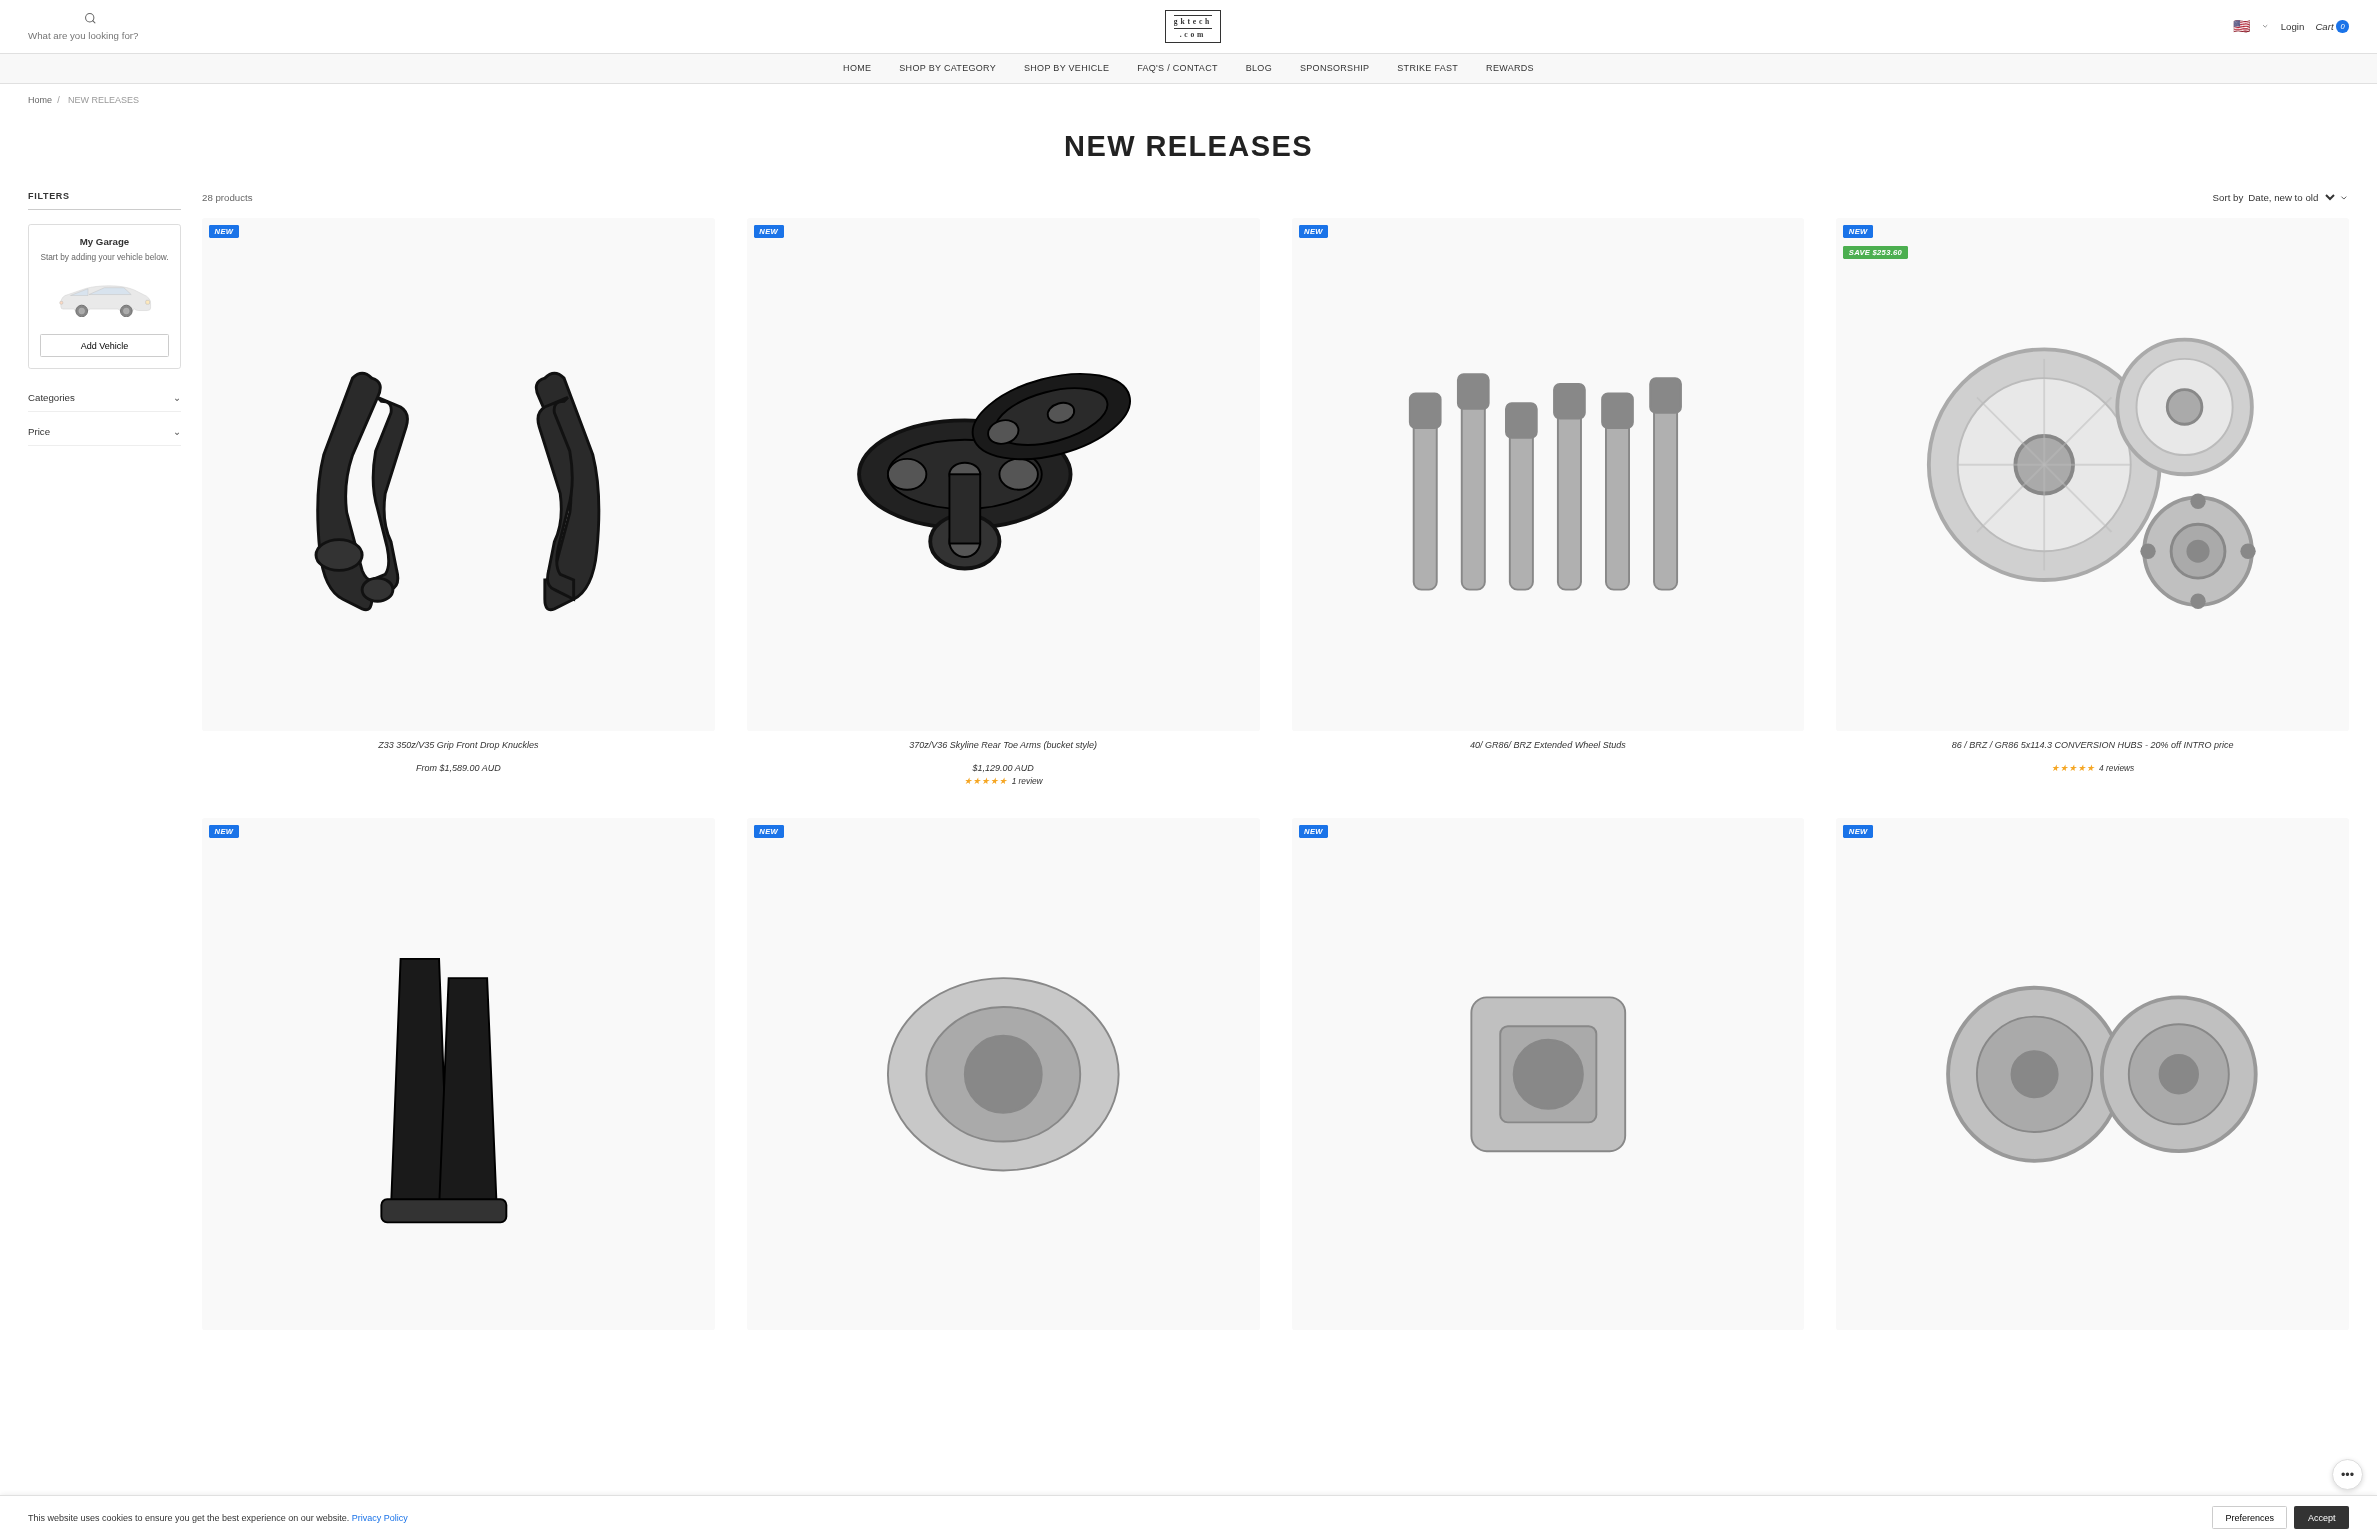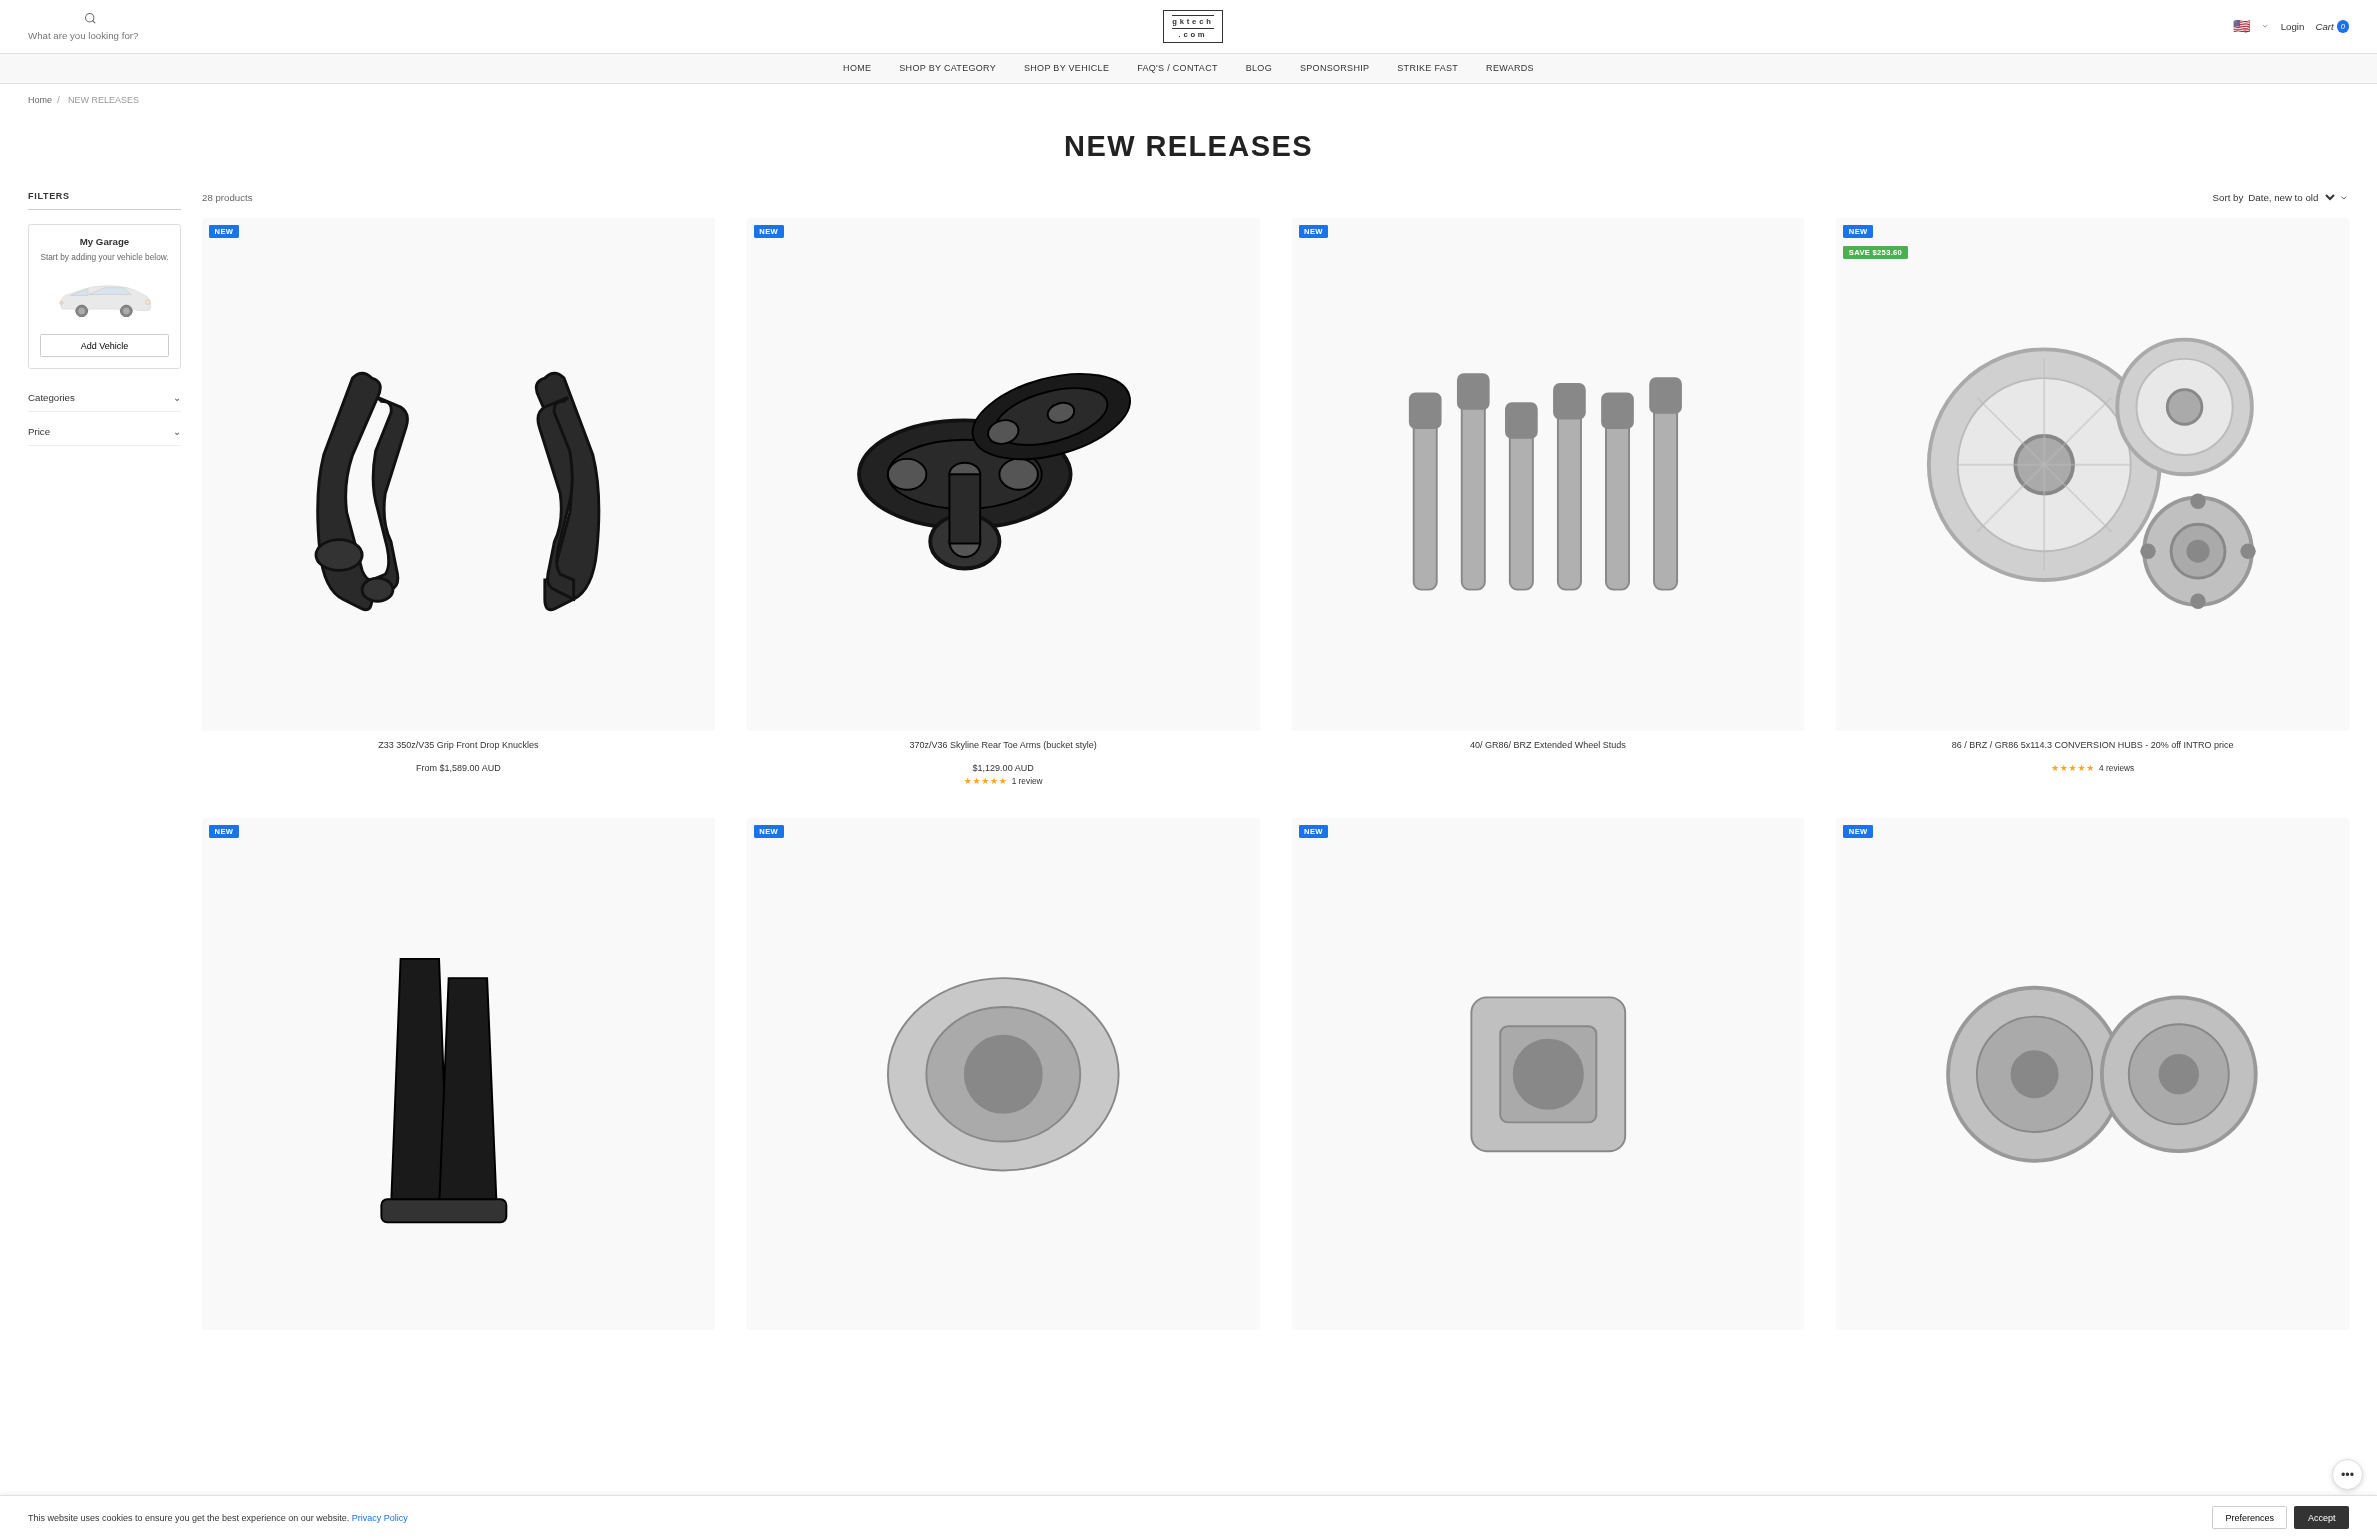--- a/index.html
+++ b/index.html
@@ -2,21 +2,21 @@
 <html style="font-size:11px"><head>
   <meta charset="utf-8">
   <style>
     * { box-sizing: border-box; margin: 0; padding: 0; }
     body { font-family: -apple-system, BlinkMacSystemFont, 'Segoe UI', Arial, sans-serif; background: #fff; color: #333; font-size: 9.7px; }
 
     
     .header { display: flex; align-items: center; justify-content: space-between; padding: 9.7px 28px; background: #fff; }
     .header-search { display: flex; align-items: center; gap: 5.6px; color: #666; cursor: pointer; flex-direction: column; }
     .header-search input { border: none; outline: none; font-size: 9.7px; color: #666; width: 125px; background: transparent; }
-    .header-logo { font-family: Liberation Sans, sans-serif; font-size: 19.5px; font-weight: bold; border: 1.4px solid #333; padding: 2.8px 8.3px; letter-spacing: 1.4px; text-align: center; line-height: 1.2; }
+    .header-logo { font-family: Liberation Serif, serif; font-size: 19.5px; font-weight: bold; border: 1.4px solid #333; padding: 2.8px 8.3px; letter-spacing: 1.4px; text-align: center; line-height: 1.2; }
     .header-logo span { display: block; font-size: 7.6px; letter-spacing: 2.8px; border-top: 0.7px solid #333; margin-top: 1.4px; padding-top: 1.4px; }
     .header-right { display: flex; align-items: center; gap: 11px; }
     .flag-icon { font-size: 14px; }
     .header-login { font-size: 9.7px; color: #333; cursor: pointer; text-decoration: none; }
     .header-cart { font-size: 9.7px; color: #333; cursor: pointer; display: flex; align-items: center; gap: 2.8px; font-style: italic; }
     .cart-badge { background: #1a73e8; color: #fff; border-radius: 50%; width: 12.5px; height: 12.5px; font-size: 7.6px; display: inline-flex; align-items: center; justify-content: center; }
 
     
     .nav-bar { border-top: 0.7px solid #e0e0e0; border-bottom: 0.7px solid #e0e0e0; padding: 9.7px 0; display: flex; justify-content: center; gap: 28px; background: #f8f8f8; }
     .nav-item { font-size: 9px; font-weight: 500; color: #333; cursor: pointer; letter-spacing: 0.3px; text-transform: uppercase; }
@@ -49,21 +49,21 @@
     .chevron-icon { font-size: 9.7px; color: #666; }
 
     
     .product-grid-area { flex: 1; }
     .grid-header { display: flex; justify-content: space-between; align-items: center; margin-bottom: 14px; }
     .product-count { font-size: 9.7px; color: #666; }
     .sort-area { display: flex; align-items: center; gap: 1px; font-size: 9.7px; color: #666; }
     .sort-label { font-weight: 500; color: #333; }
     .sort-select { border: none; outline: none; font-size: 9.7px; color: #333; cursor: pointer; background: transparent; }
 
-    .product-grid { display: grid; grid-template-columns: repeat(4, 1fr); gap: 32px; }
+    .product-grid { display: grid; grid-template-columns: repeat(4, 1fr); gap: 32px; font-style: italic; }
     .product-card { cursor: pointer; position: relative; }
     .product-image-wrap { position: relative; background: #f9f9f9; border-radius: 2.8px; overflow: hidden; aspect-ratio: 1/1; display: flex; align-items: center; justify-content: center; margin-bottom: 8.3px; }
     .product-badge { position: absolute; top: 7px; left: 7px; padding: 2.1px 5.6px; border-radius: 1.4px; font-size: 7.6px; font-weight: 700; letter-spacing: 0.3px; }
     .badge-new { background: #1a73e8; color: #fff; }
     .badge-save { background: #4caf50; color: #fff; margin-top: 21px; }
     .product-name { font-size: 9px; color: #333; margin-bottom: 11px; line-height: 1.4; text-align: center; }
     .product-price { font-size: 9px; color: #333; text-align: center; margin-bottom: 2.8px; }
     .product-reviews { display: flex; align-items: center; justify-content: center; gap: 4.2px; font-size: 8.3px; }
     .stars { color: #f5a623; font-size: 9px; letter-spacing: 0.7px; }
     .review-count { color: #333; }

